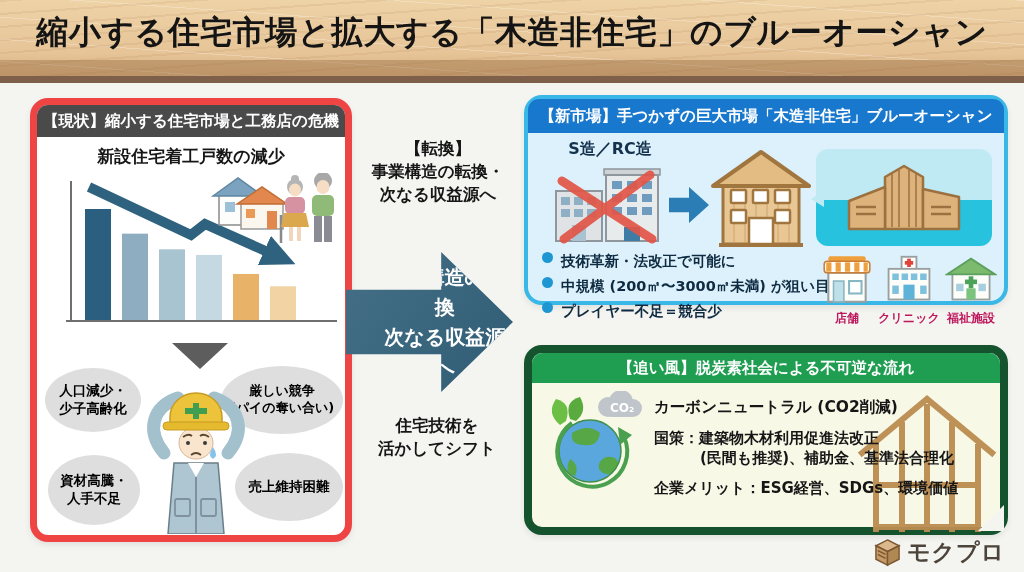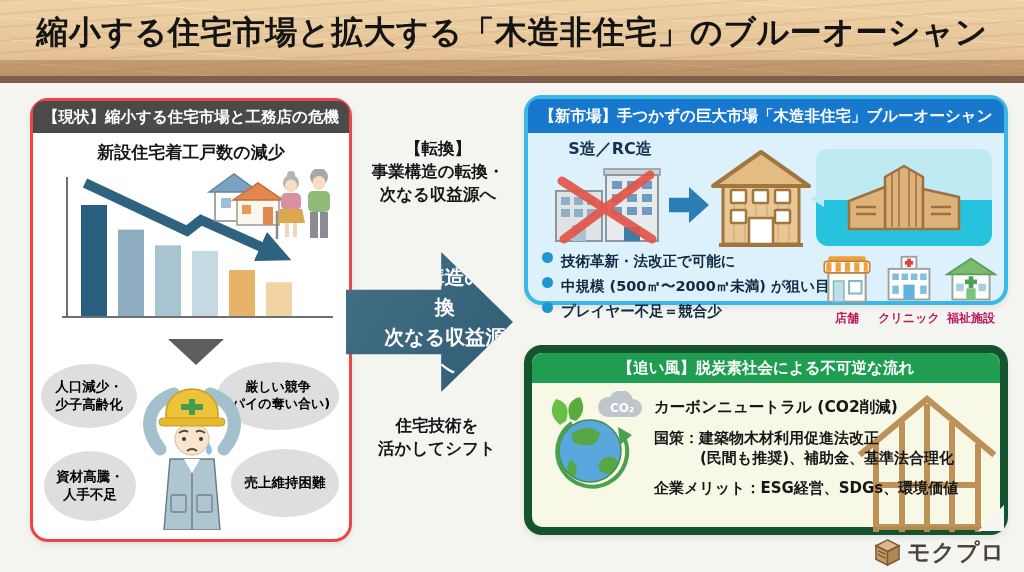--- a/index.html
+++ b/index.html
@@ -26,21 +26,21 @@
   .pre{white-space:pre-line;}
   
   .panel{position:absolute;box-sizing:border-box;border-radius:18px;}
   .panel-head{
     position:absolute;left:0;top:0;width:100%;text-align:center;color:#fff;
     border-radius:11px 11px 0 0;
   }
   
   .panel-current{
     left:30px;top:98px;width:322px;height:444px;background:#fff;
-    border:3px solid #ef4444;box-shadow:0 3px 6px rgba(0,0,0,.08);
+    border:7px solid #ef4444;box-shadow:0 3px 6px rgba(0,0,0,.08);
   }
   .ph-dark{height:32px;line-height:32px;font-size:15.5px;background:#4a4a4a;}
   .chart-title{position:absolute;left:0;top:40px;width:100%;text-align:center;font-size:17px;}
   .chart-svg{position:absolute;left:4px;top:68px;width:300px;height:158px;}
   .down-arrow{
     position:absolute;left:135px;top:238px;width:0;height:0;
     border-left:28px solid transparent;border-right:28px solid transparent;
     border-top:26px solid #5d5d5d;
   }
   .bubble{
@@ -296,21 +296,21 @@
       </svg>
     </div>
 
     <ul class="bullets">
       <li>
         <span class="dot"></span>
         <span class="bullet-text">技術革新・法改正で可能に</span>
       </li>
       <li>
         <span class="dot"></span>
-        <span class="bullet-text">中規模 (500㎡〜2000㎡未満) が狙い目</span>
+        <span class="bullet-text">中規模 (200㎡〜3000㎡未満) が狙い目</span>
       </li>
       <li>
         <span class="dot"></span>
         <span class="bullet-text">プレイヤー不足＝競合少</span>
       </li>
     </ul>
 
     <div class="facilities">
       <div class="facility">
         <svg viewBox="0 0 48 54">

